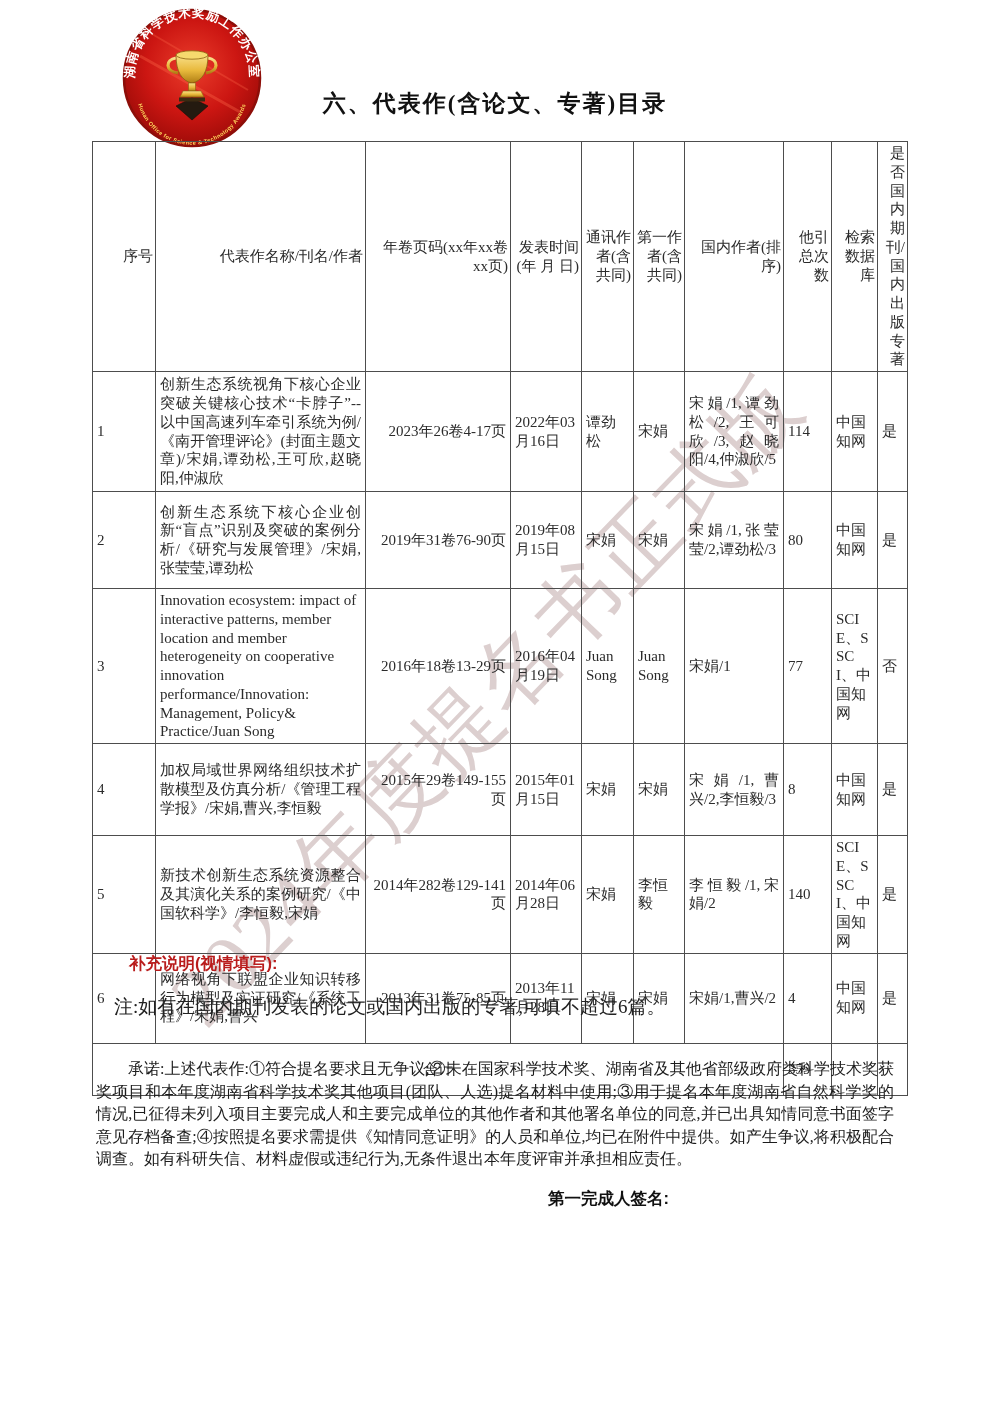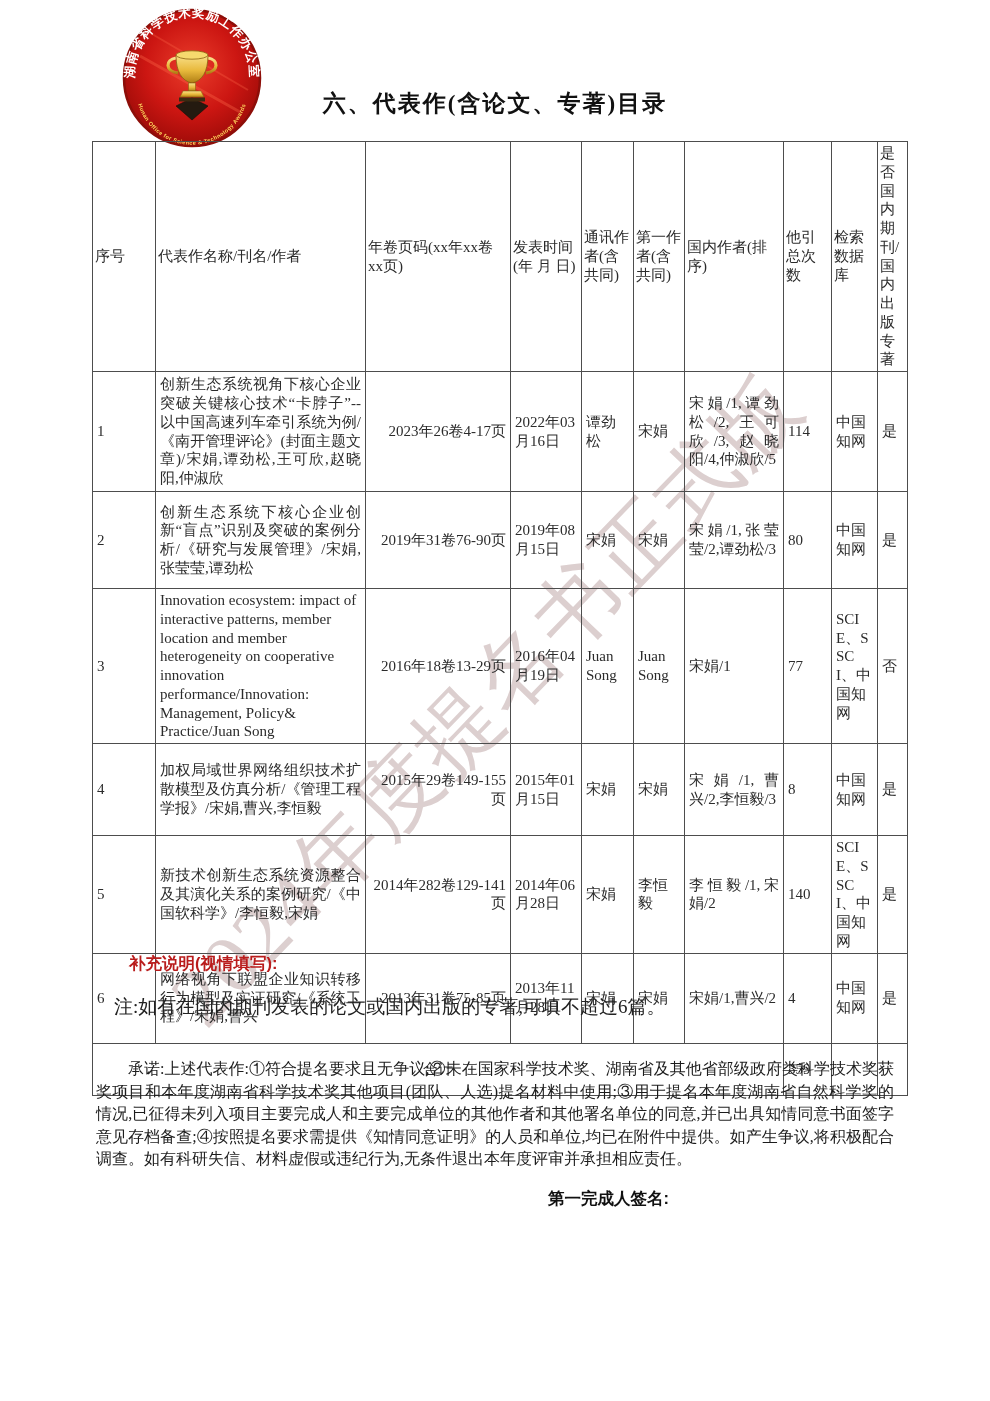--- a/index.html
+++ b/index.html
@@ -11,21 +11,21 @@
         white-space:nowrap;letter-spacing:2px;z-index:0;user-select:none;}
   .content{position:relative;z-index:1;}
   .logo{position:absolute;left:122px;top:8px;width:140px;height:140px;}
   .title{position:absolute;left:0;right:0;top:88px;margin:0;text-align:center;
         font-size:23px;font-weight:bold;letter-spacing:2px;color:#111;}
   table.works{position:absolute;left:92px;top:141px;width:807px;border-collapse:collapse;
         table-layout:fixed;}
   table.works td,table.works th{border:1px solid #4d4d4d;vertical-align:middle;
         font-weight:normal;font-size:15px;line-height:1.25;color:#2b2b2b;
         padding:2px 4px;box-sizing:border-box;overflow:hidden;}
-  table.works th{text-align:left;padding:2px 2px;}
+  table.works th{text-align:right;padding:2px 2px;}
   tr.hdr{height:147px;}
   .c-seq{width:63px;} .c-name{width:210px;} .c-vol{width:145px;} .c-date{width:71px;}
   .c-corr{width:52px;} .c-first{width:51px;} .c-dom{width:99px;} .c-cit{width:48px;}
   .c-db{width:46px;} .c-yn{width:30px;}
   td.seq{text-align:left;padding-left:9px;}
   td.name{text-align:justify;padding:3px 9px;}
   td.vol{text-align:right;padding:2px 6px;}
   td.date{text-align:left;padding:2px 5px;}
   td.corr,td.first{text-align:left;padding:2px 4px;}
   td.dom{text-align:justify;padding:2px 6px;}

